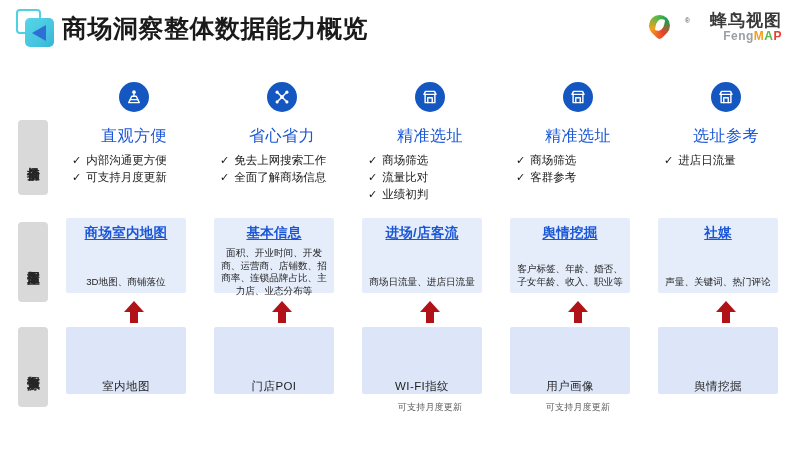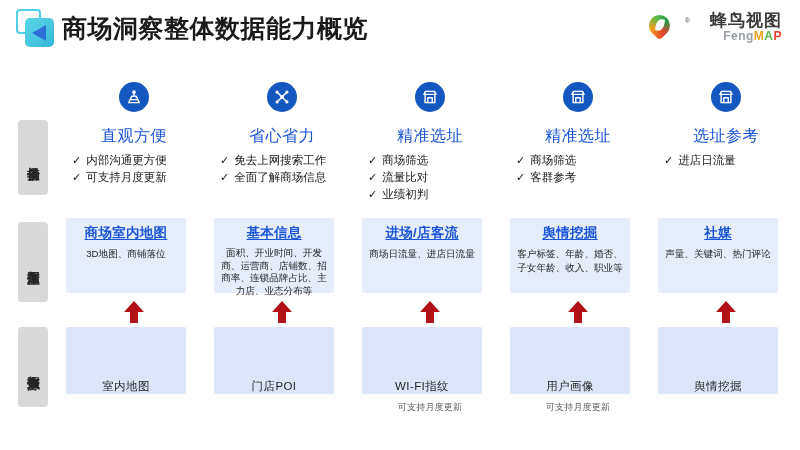--- a/index.html
+++ b/index.html
@@ -198,20 +198,21 @@
     position: absolute;
     top: 160px; left: 6px;
     width: 120px; height: 75px;
     background: #e5edfa;
     border-radius: 2px;
     padding: 6px 5px 4px 5px;
     box-sizing: border-box;
     display: flex;
     flex-direction: column;
     align-items: center;
+    justify-content: space-between;
   }
   .a-title {
     font-size: 13.5px;
     font-weight: bold;
     color: #1a56d6;
     text-decoration: underline;
     text-underline-offset: 2px;
     letter-spacing: 0.3px;
     margin-bottom: 5px;
     text-align: center;

